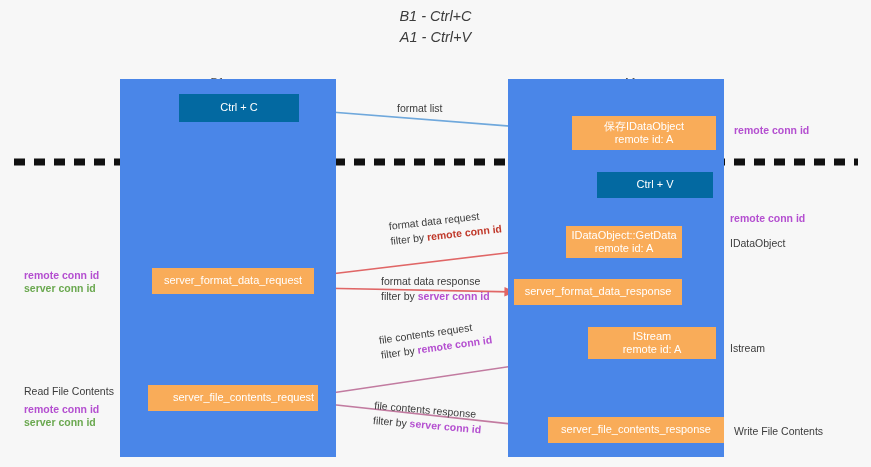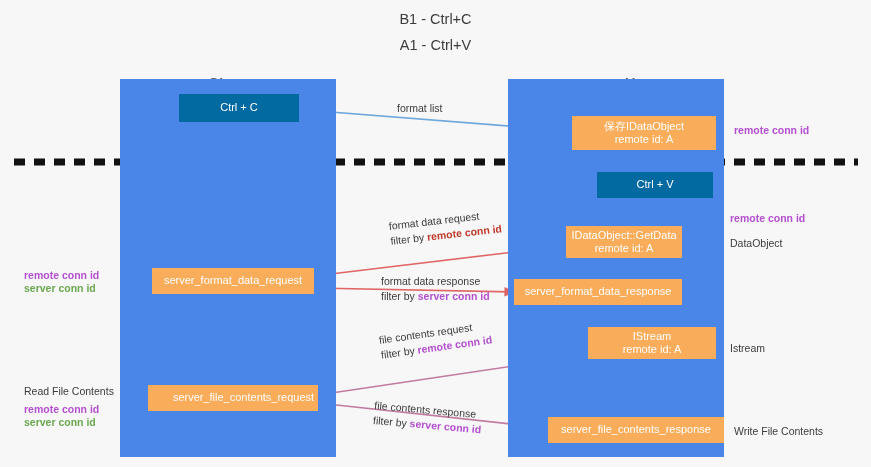--- a/index.html
+++ b/index.html
@@ -24,22 +24,23 @@
     pointer-events: none;
   }
   .title {
     position: absolute;
     left: 0;
     top: 6px;
     width: 871px;
     text-align: center;
     font-size: 14.5px;
     color: #3c3c3c;
-    line-height: 26px;
+    line-height: 21px;
     white-space: pre;
+    font-style: italic;
   }
   .col-header {
     position: absolute;
     text-align: center;
     font-size: 11.5px;
     color: #4a4a4a;
     line-height: 13px;
     white-space: pre;
   }
   .lane {
@@ -226,21 +227,21 @@
     <span>server conn id</span>
   </div>
 
   <div class="side-label purple" style="left:734px; top:123px;">
     <span>remote conn id</span>
   </div>
   <div class="side-label purple" style="left:730px; top:211px;">
     <span>remote conn id</span>
   </div>
   <div class="side-label dark" style="left:730px; top:236px;">
-    <span>DataObject</span>
+    <span>IDataObject</span>
   </div>
   <div class="side-label dark" style="left:730px; top:341px;">
     <span>Istream</span>
   </div>
   <div class="side-label dark" style="left:734px; top:424px;">
     <span>Write File Contents</span>
   </div>
 
 </div>
 

